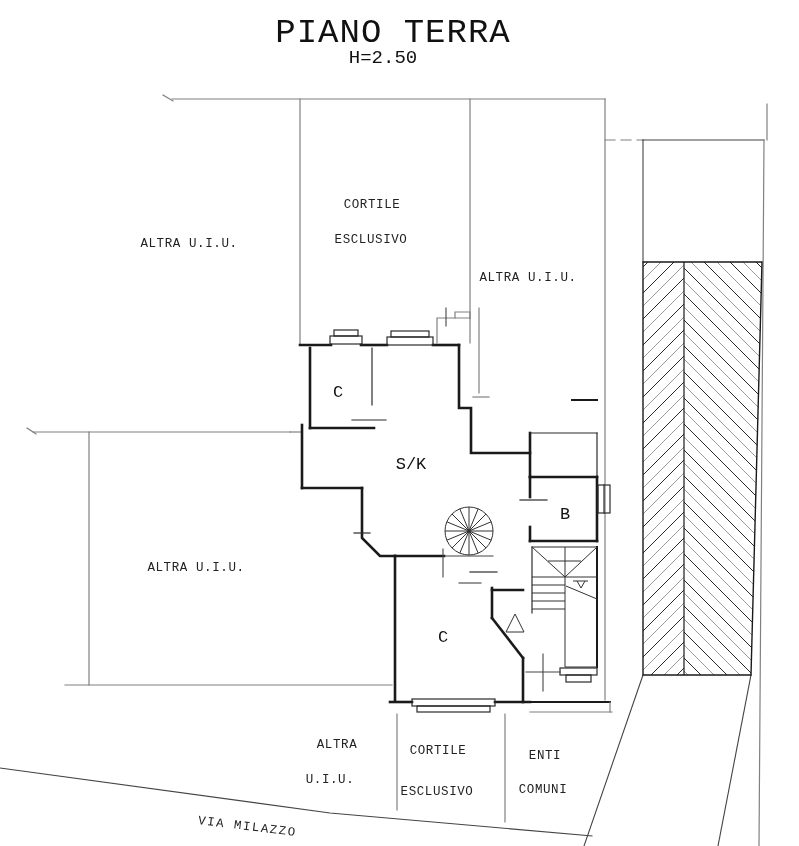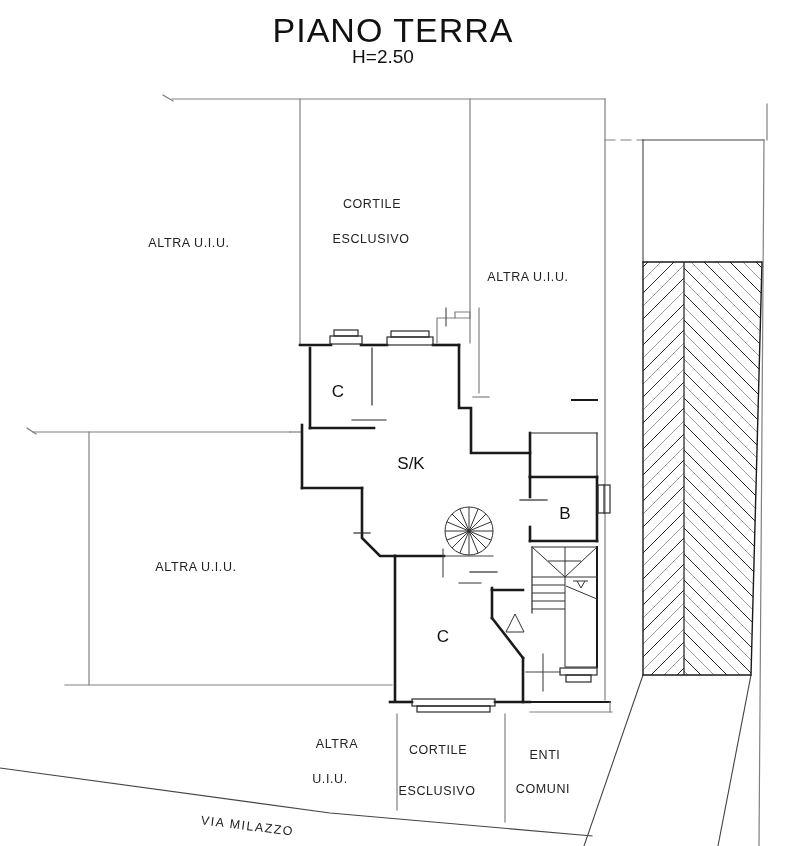--- a/index.html
+++ b/index.html
@@ -1,18 +1,18 @@
 <!DOCTYPE html>
 <html><head>
 <meta charset="utf-8">
 <style>
   html,body{margin:0;padding:0;background:#fff;}
   .sheet{
     width:799px;height:846px;position:relative;background:#ffffff;
-    font-family:Liberation Sans, sans-serif;
+    font-family:Liberation Mono, monospace;
     overflow:hidden;
   }
   svg{display:block;}
   text{fill:#1a1a1a;}
   .title-text{font-size:34px;letter-spacing:1px;fill:#111;}
   .sub-text{font-size:19px;fill:#111;}
   .room-label{font-size:12.5px;letter-spacing:0.6px;fill:#222;}
   .room-letter{font-size:17px;fill:#111;}
   .street-label{font-size:12.5px;letter-spacing:1.5px;fill:#222;}
   .wall{stroke:#1a1a1a;stroke-width:2.6;fill:none;stroke-linecap:square;}

